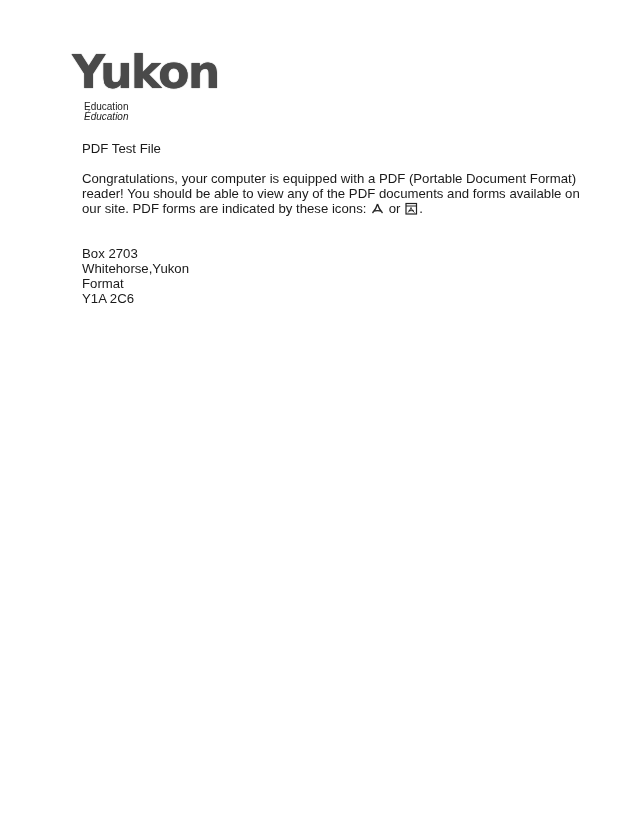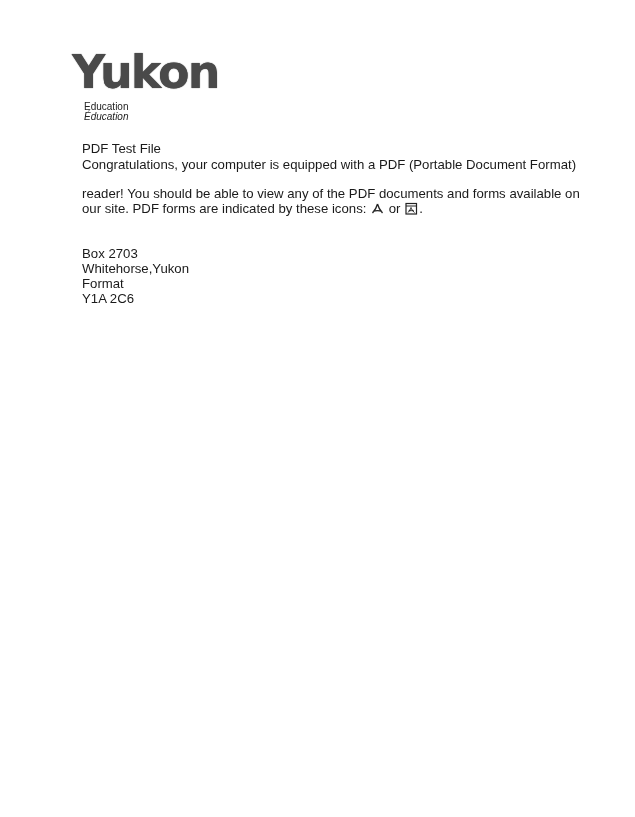--- a/index.html
+++ b/index.html
@@ -34,21 +34,21 @@
 <div class="page">
 
   <div class="logo">
     <div class="logo-word">Yukon</div>
     <div class="logo-sub1">Education</div>
     <div class="logo-sub2">Éducation</div>
   </div>
 
   <div class="line" style="top:141px;">PDF Test File</div>
 
-  <div class="line" style="top:157px;text-align:center;">Congratulations, your computer is equipped with a PDF (Portable Document Format)</div>
+  <div class="line" style="top:171px;text-align:center;">Congratulations, your computer is equipped with a PDF (Portable Document Format)</div>
   <div class="line" style="top:186px;">reader!  You should be able to view any of the PDF documents and forms available on</div>
   <div class="line" style="top:201px;text-align:right;">
     <span>our site.  PDF forms are indicated by these icons:</span>
     <span class="icon-inline">
       <svg width="13" height="12" viewBox="0 0 13 12">
         <path d="M6.5 1 C6 3, 5 6, 1.5 10 M6.5 1 C7 3, 8 6, 11.5 10 M2 8.5 C4.5 7.5, 8.5 7.5, 11 8.5" stroke="#222" stroke-width="1.3" fill="none"></path>
       </svg>
     </span>
     <span>or</span>
     <span class="icon-inline">

